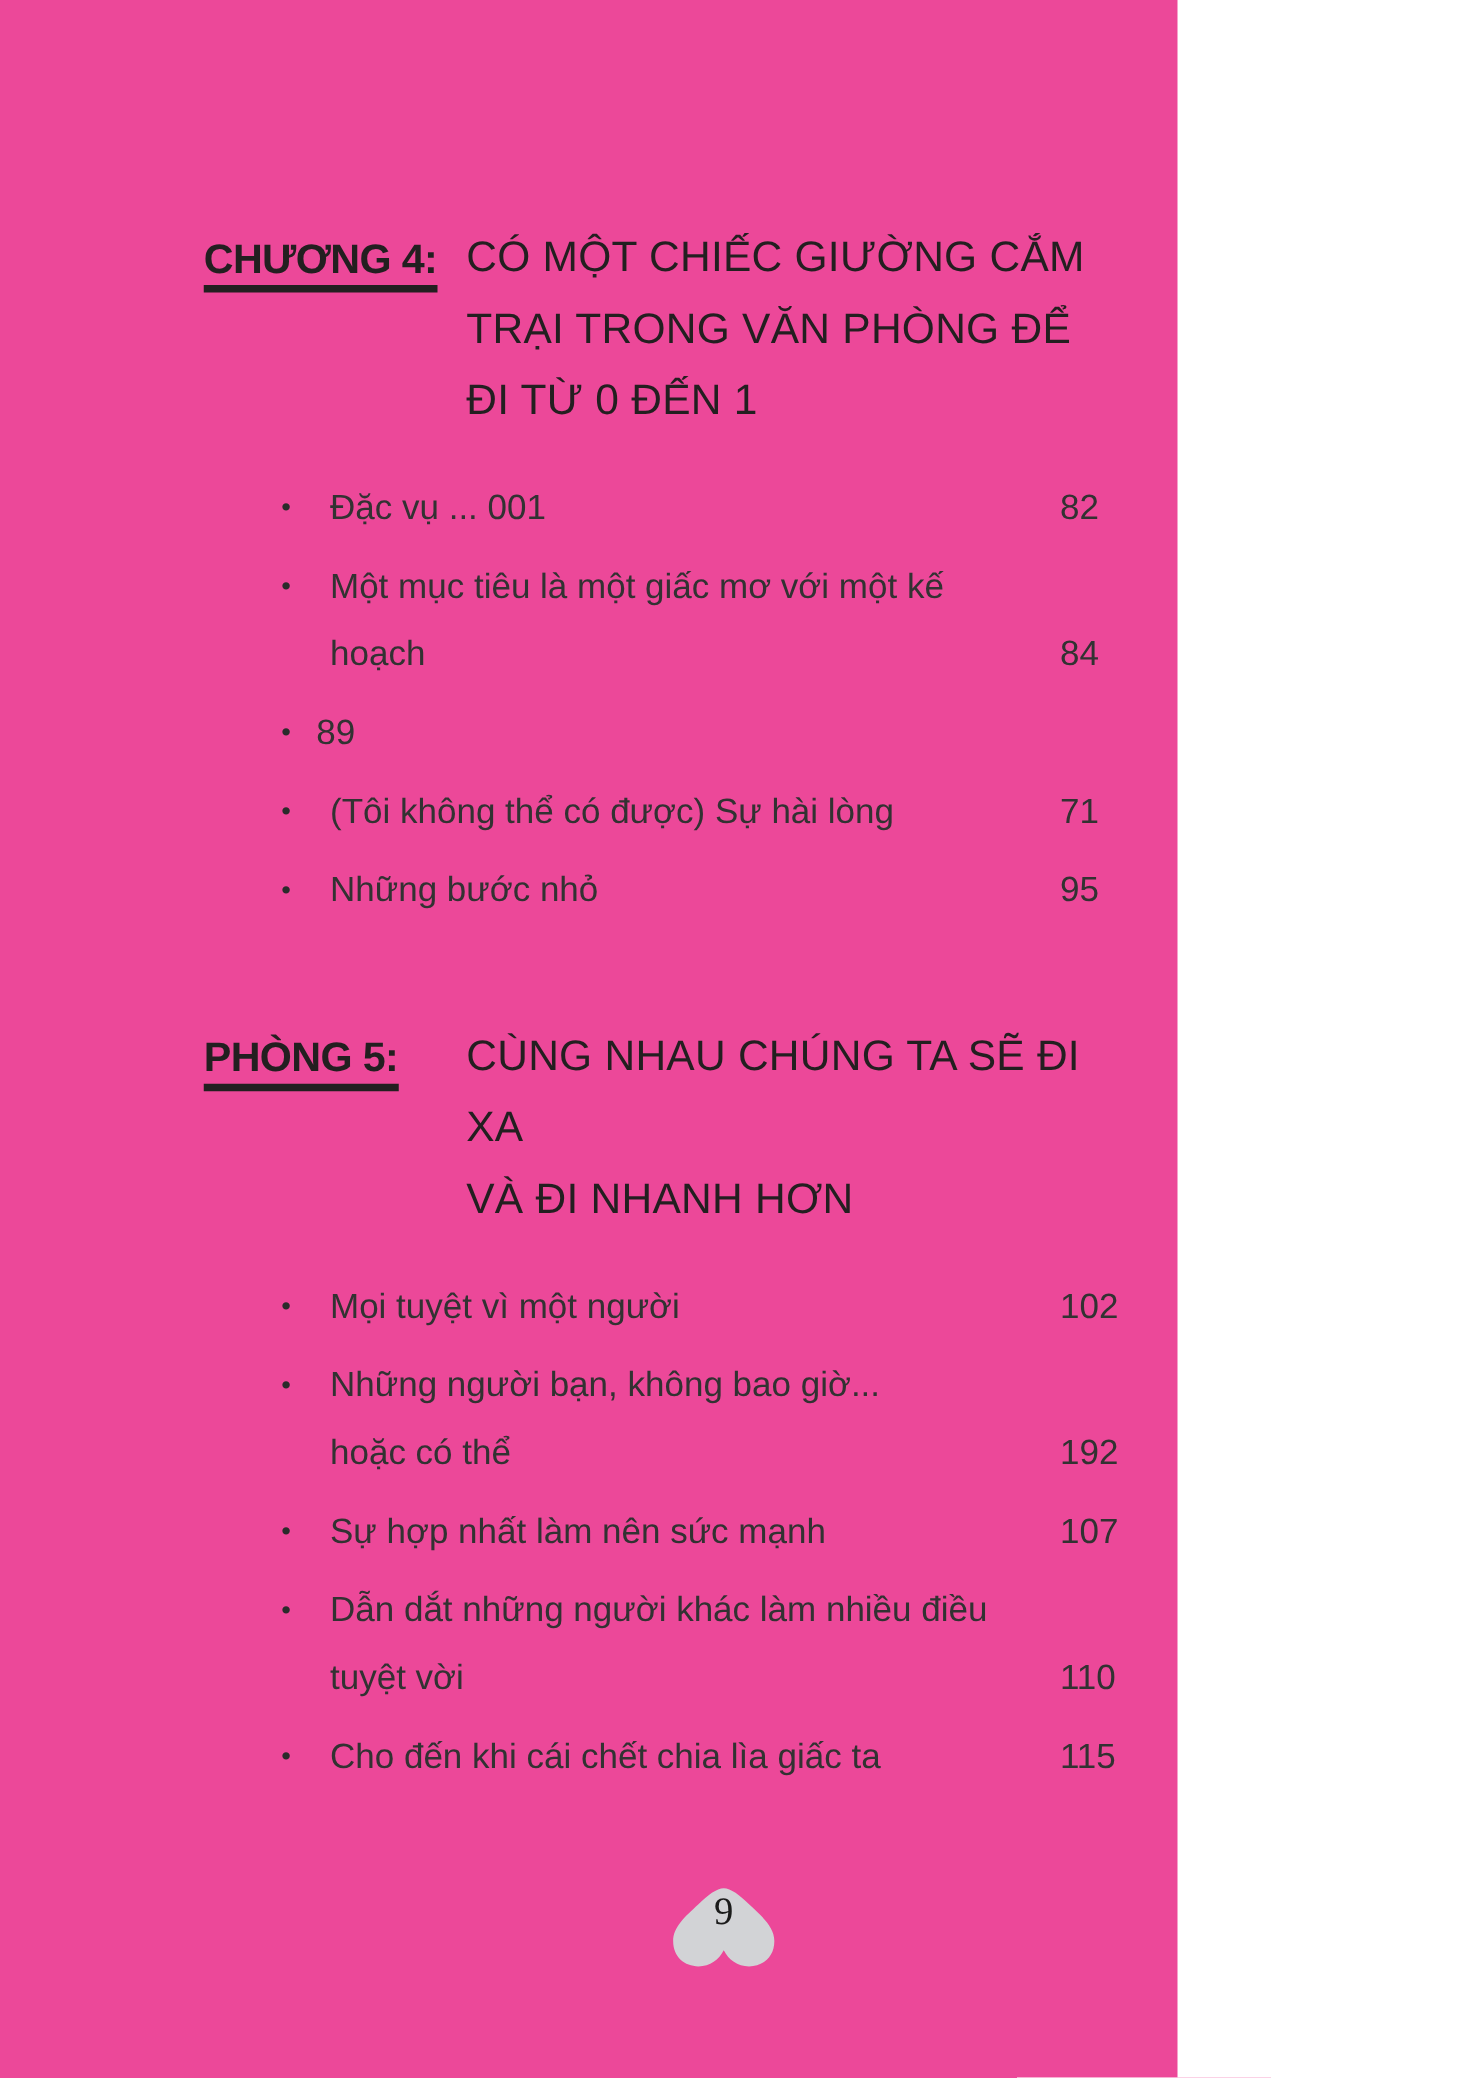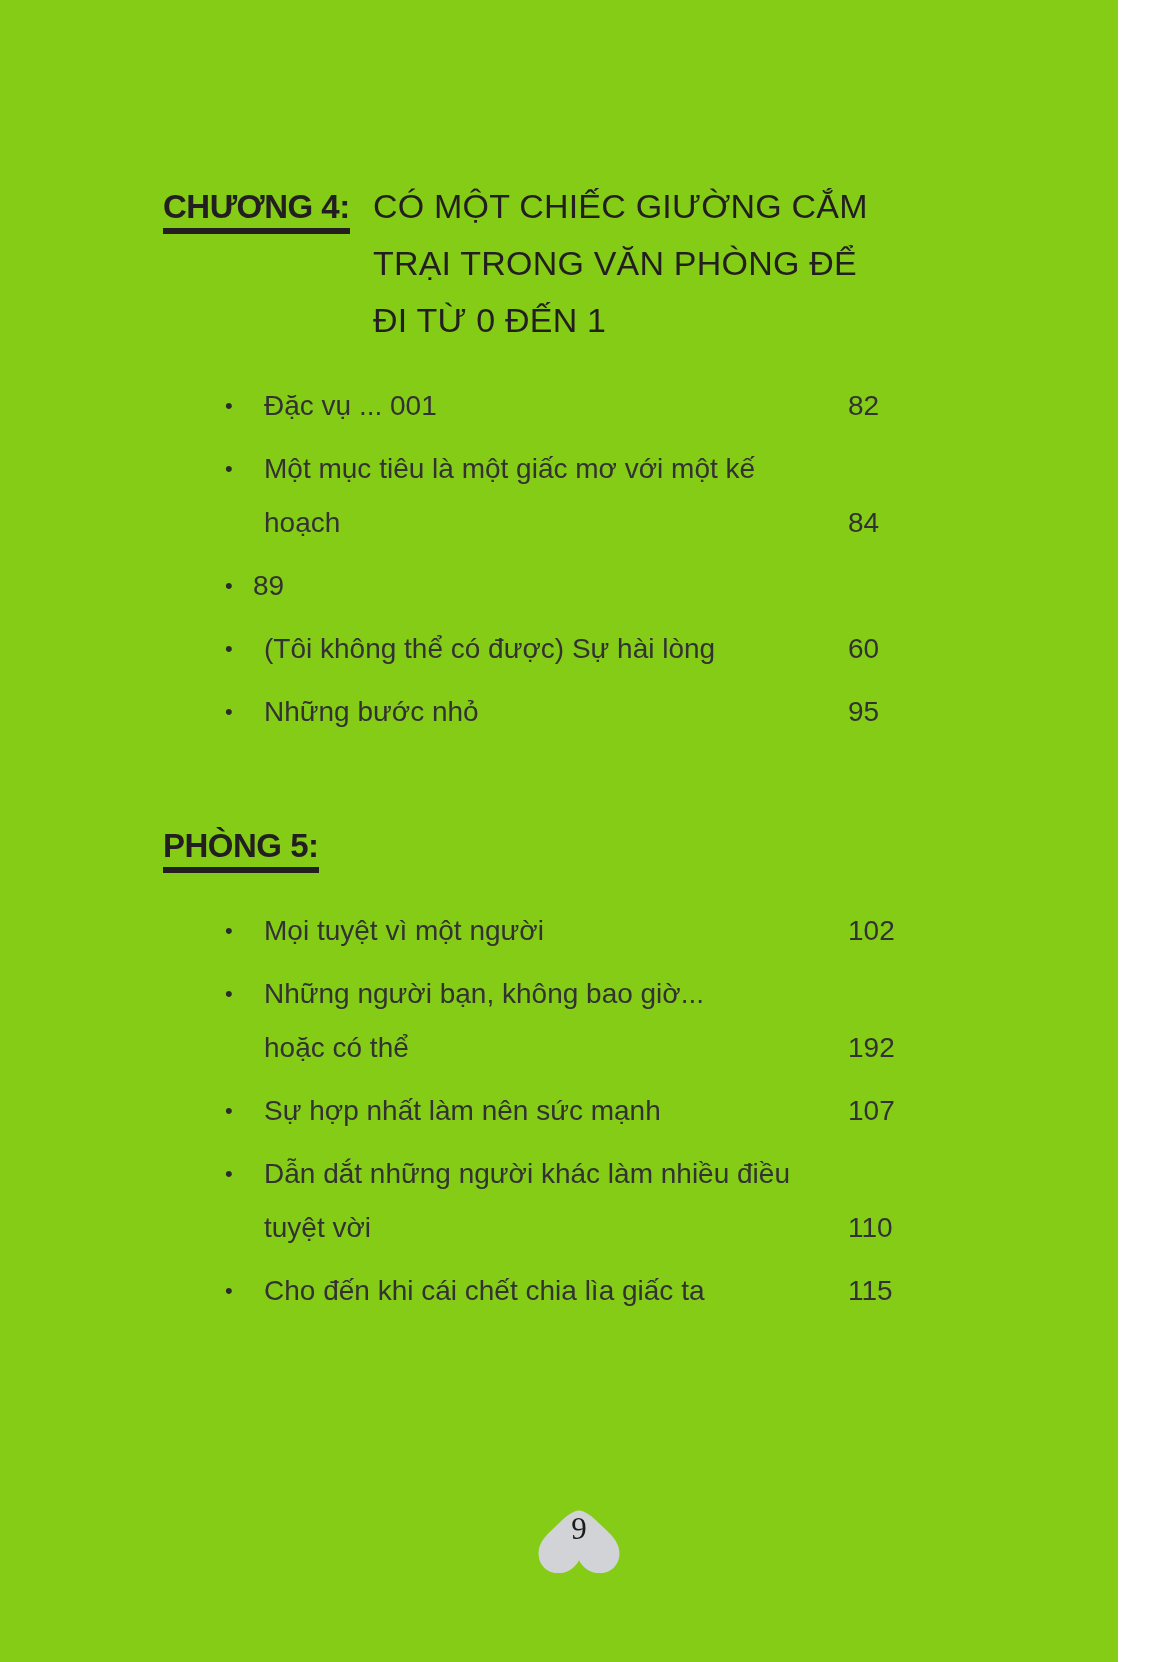--- a/index.html
+++ b/index.html
@@ -1,20 +1,20 @@
 <!DOCTYPE html>
 <html><head>
 <meta charset="utf-8">
 <style>
   html, body { margin: 0; padding: 0; background: #ffffff; }
   .page {
     position: relative;
-    width: 1118px;
+    width: 942px;
     height: 1662px;
-    background: #84cc16;
+    background: #ec4899;
     box-sizing: border-box;
     padding: 178px 0 0 163px;
     font-family: "Liberation Sans", sans-serif;
     color: #231f20;
     overflow: hidden;
   }
   .chapter { width: 747px; }
   .chapter + .chapter { margin-top: 78px; }
 
   .chapter-head { display: flex; align-items: flex-start; }
@@ -116,35 +116,37 @@
         <span class="item-text">Một mục tiêu là một giấc mơ với một kế hoạch</span>
         <span class="item-page">84</span>
       </div>
       <div class="toc-item">
         <span class="bullet">•</span>
         <span class="item-page">89</span>
       </div>
       <div class="toc-item">
         <span class="bullet">•</span>
         <span class="item-text">(Tôi không thể có được) Sự hài lòng</span>
-        <span class="item-page">60</span>
+        <span class="item-page">71</span>
       </div>
       <div class="toc-item">
         <span class="bullet">•</span>
         <span class="item-text">Những bước nhỏ</span>
         <span class="item-page">95</span>
       </div>
     </div>
   </section>
 
   <section class="chapter">
     <div class="chapter-head">
       <div class="chapter-label-col">
         <span class="chapter-label-underline">PHÒNG 5:</span>
       </div>
+      <div class="chapter-title-col">CÙNG NHAU CHÚNG TA SẼ ĐI XA
+VÀ ĐI NHANH HƠN</div>
     </div>
     <div class="toc-list">
       <div class="toc-item">
         <span class="bullet">•</span>
         <span class="item-text">Mọi tuyệt vì một người</span>
         <span class="item-page">102</span>
       </div>
       <div class="toc-item">
         <span class="bullet">•</span>
         <span class="item-text">Những người bạn, không bao giờ...

